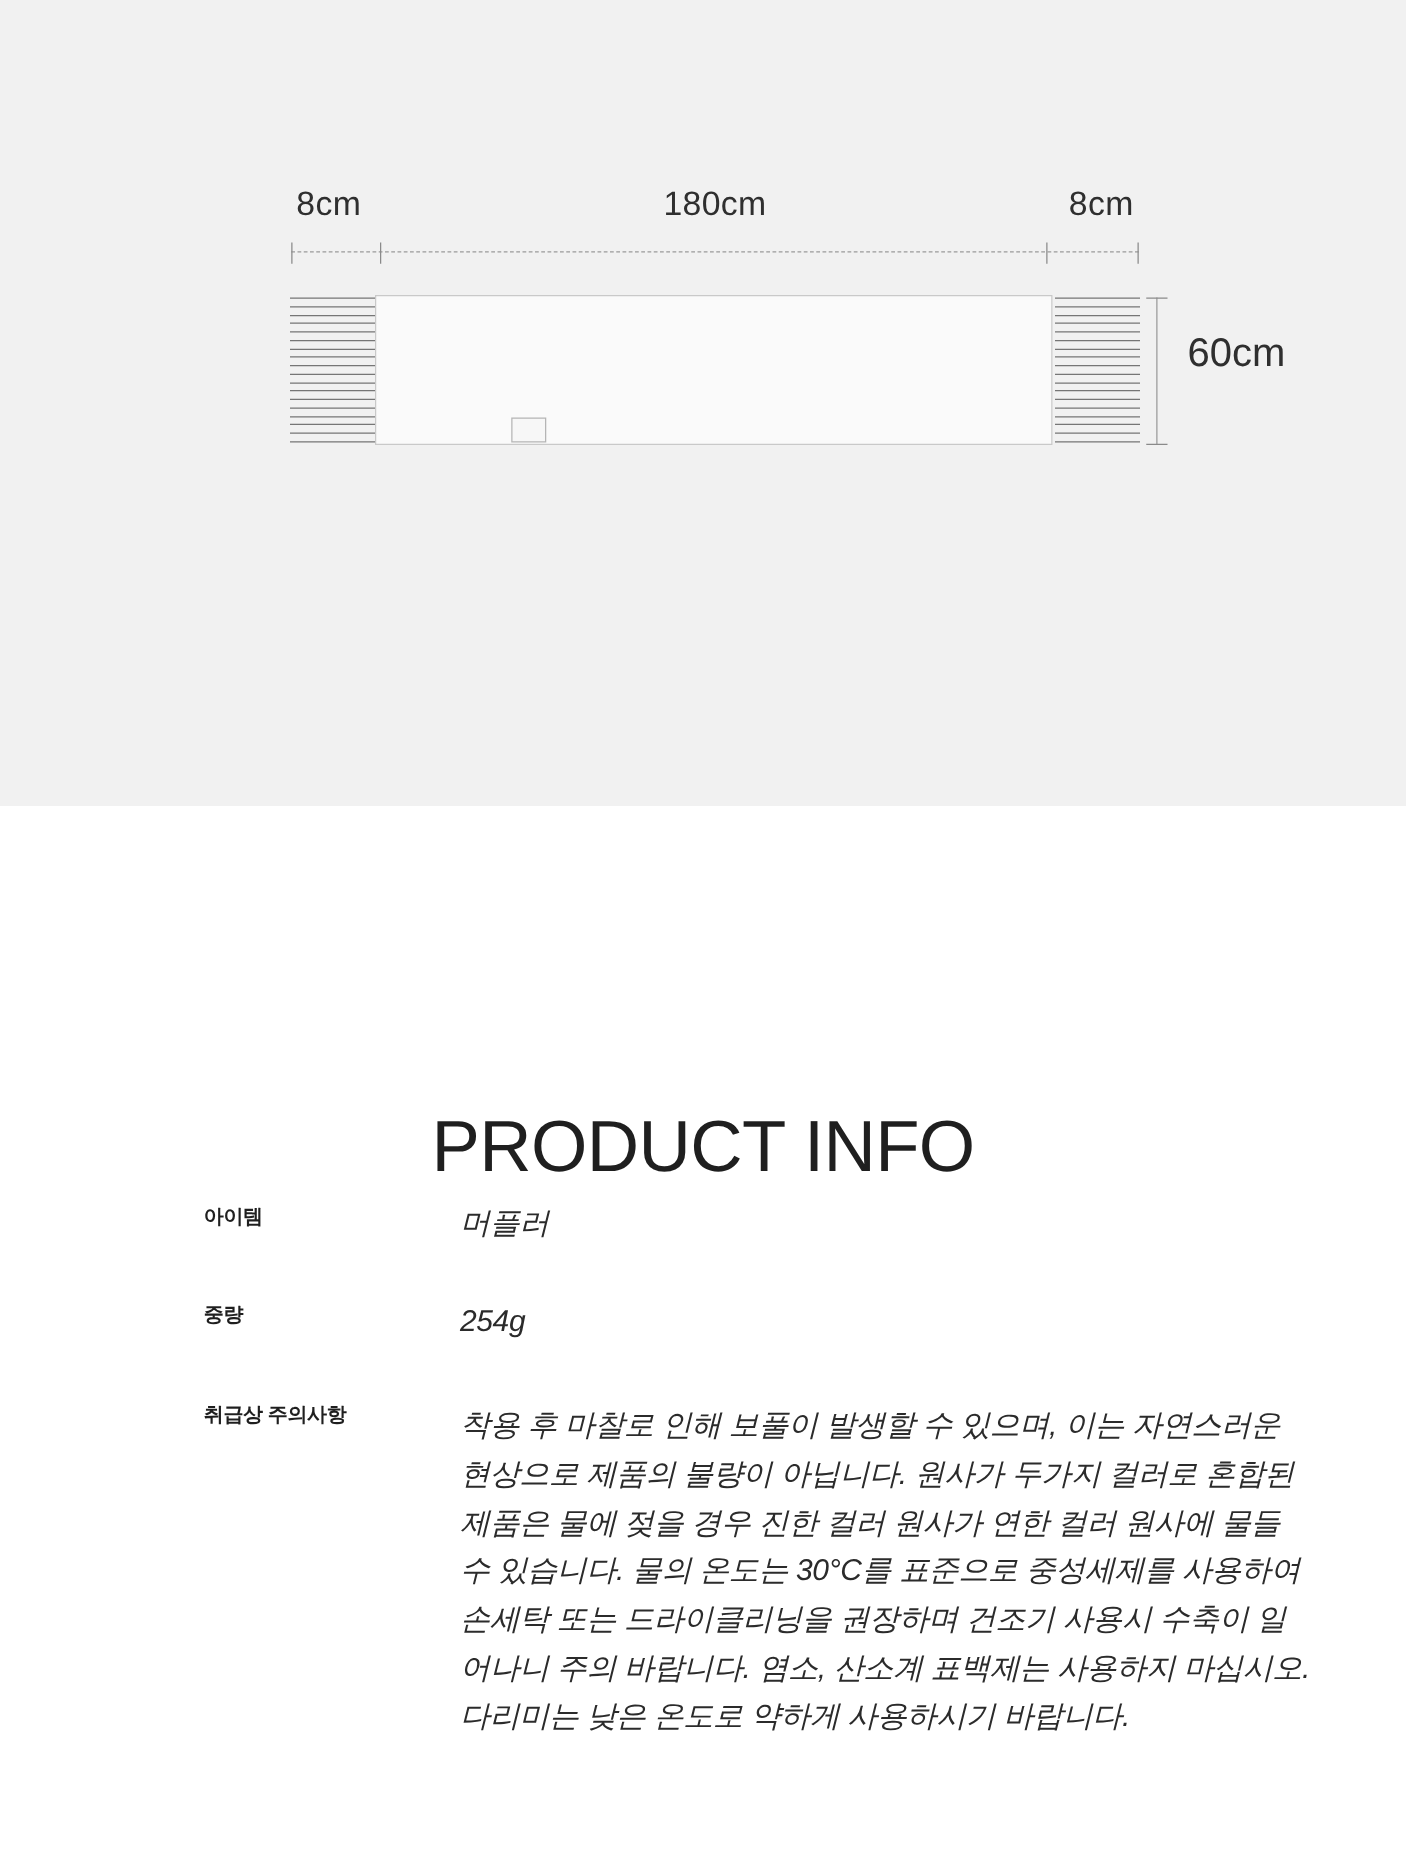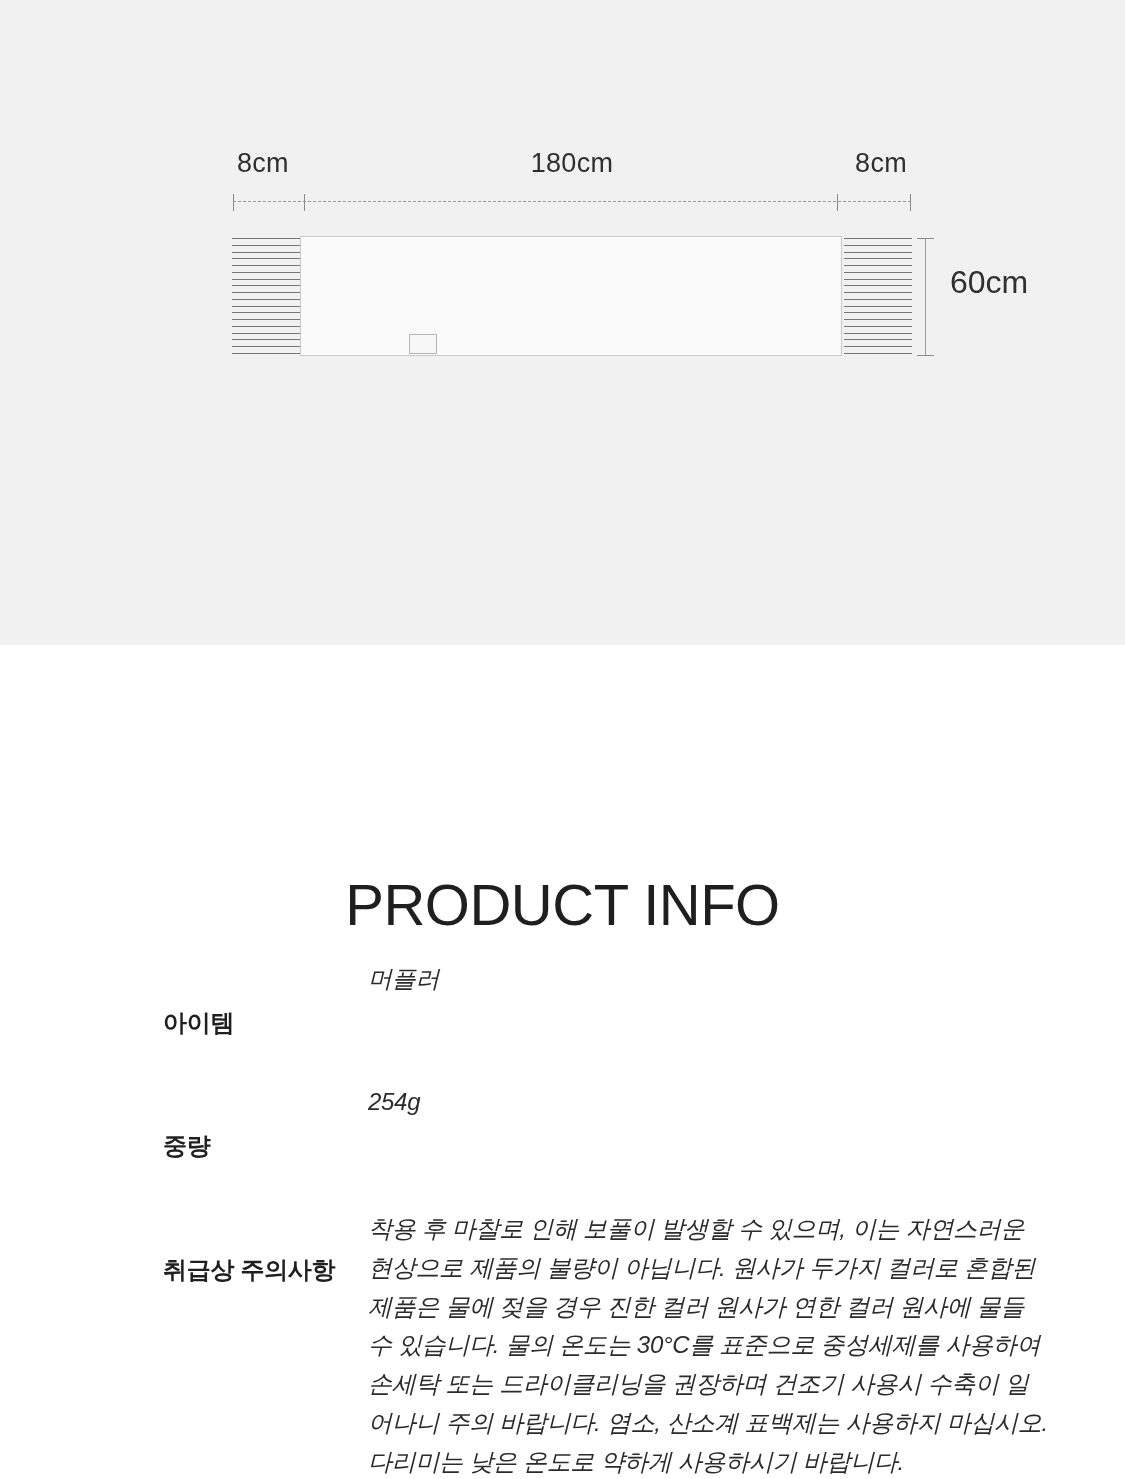--- a/index.html
+++ b/index.html
@@ -157,21 +157,21 @@
   
   .info-section {
     position: relative;
     width: 1125px;
     height: 834px;
     background: #ffffff;
   }
   .info-title {
     position: absolute;
     left: 0;
-    top: 187px;
+    top: 200px;
     width: 1125px;
     text-align: center;
     font-size: 58px;
     font-weight: 400;
     letter-spacing: -0.5px;
     color: #1f1f1f;
   }
 
   .spec-table {
     position: absolute;
@@ -181,26 +181,25 @@
   }
   .spec-row {
     display: flex;
     align-items: flex-start;
     margin-bottom: 47px;
   }
   .spec-row.last { margin-bottom: 0; }
   .spec-key {
     width: 205px;
     flex: 0 0 205px;
-    font-size: 24px;
+    font-size: 16px;
     font-weight: bold;
     color: #1f1f1f;
     letter-spacing: -0.3px;
     line-height: 1.35;
-    margin-top: 44px;
   }
   .spec-val {
     flex: 1;
     font-size: 24px;
     color: #2b2b2b;
     letter-spacing: -0.3px;
     line-height: 1.35;
     font-style: italic;
   }
   .spec-val.para {

